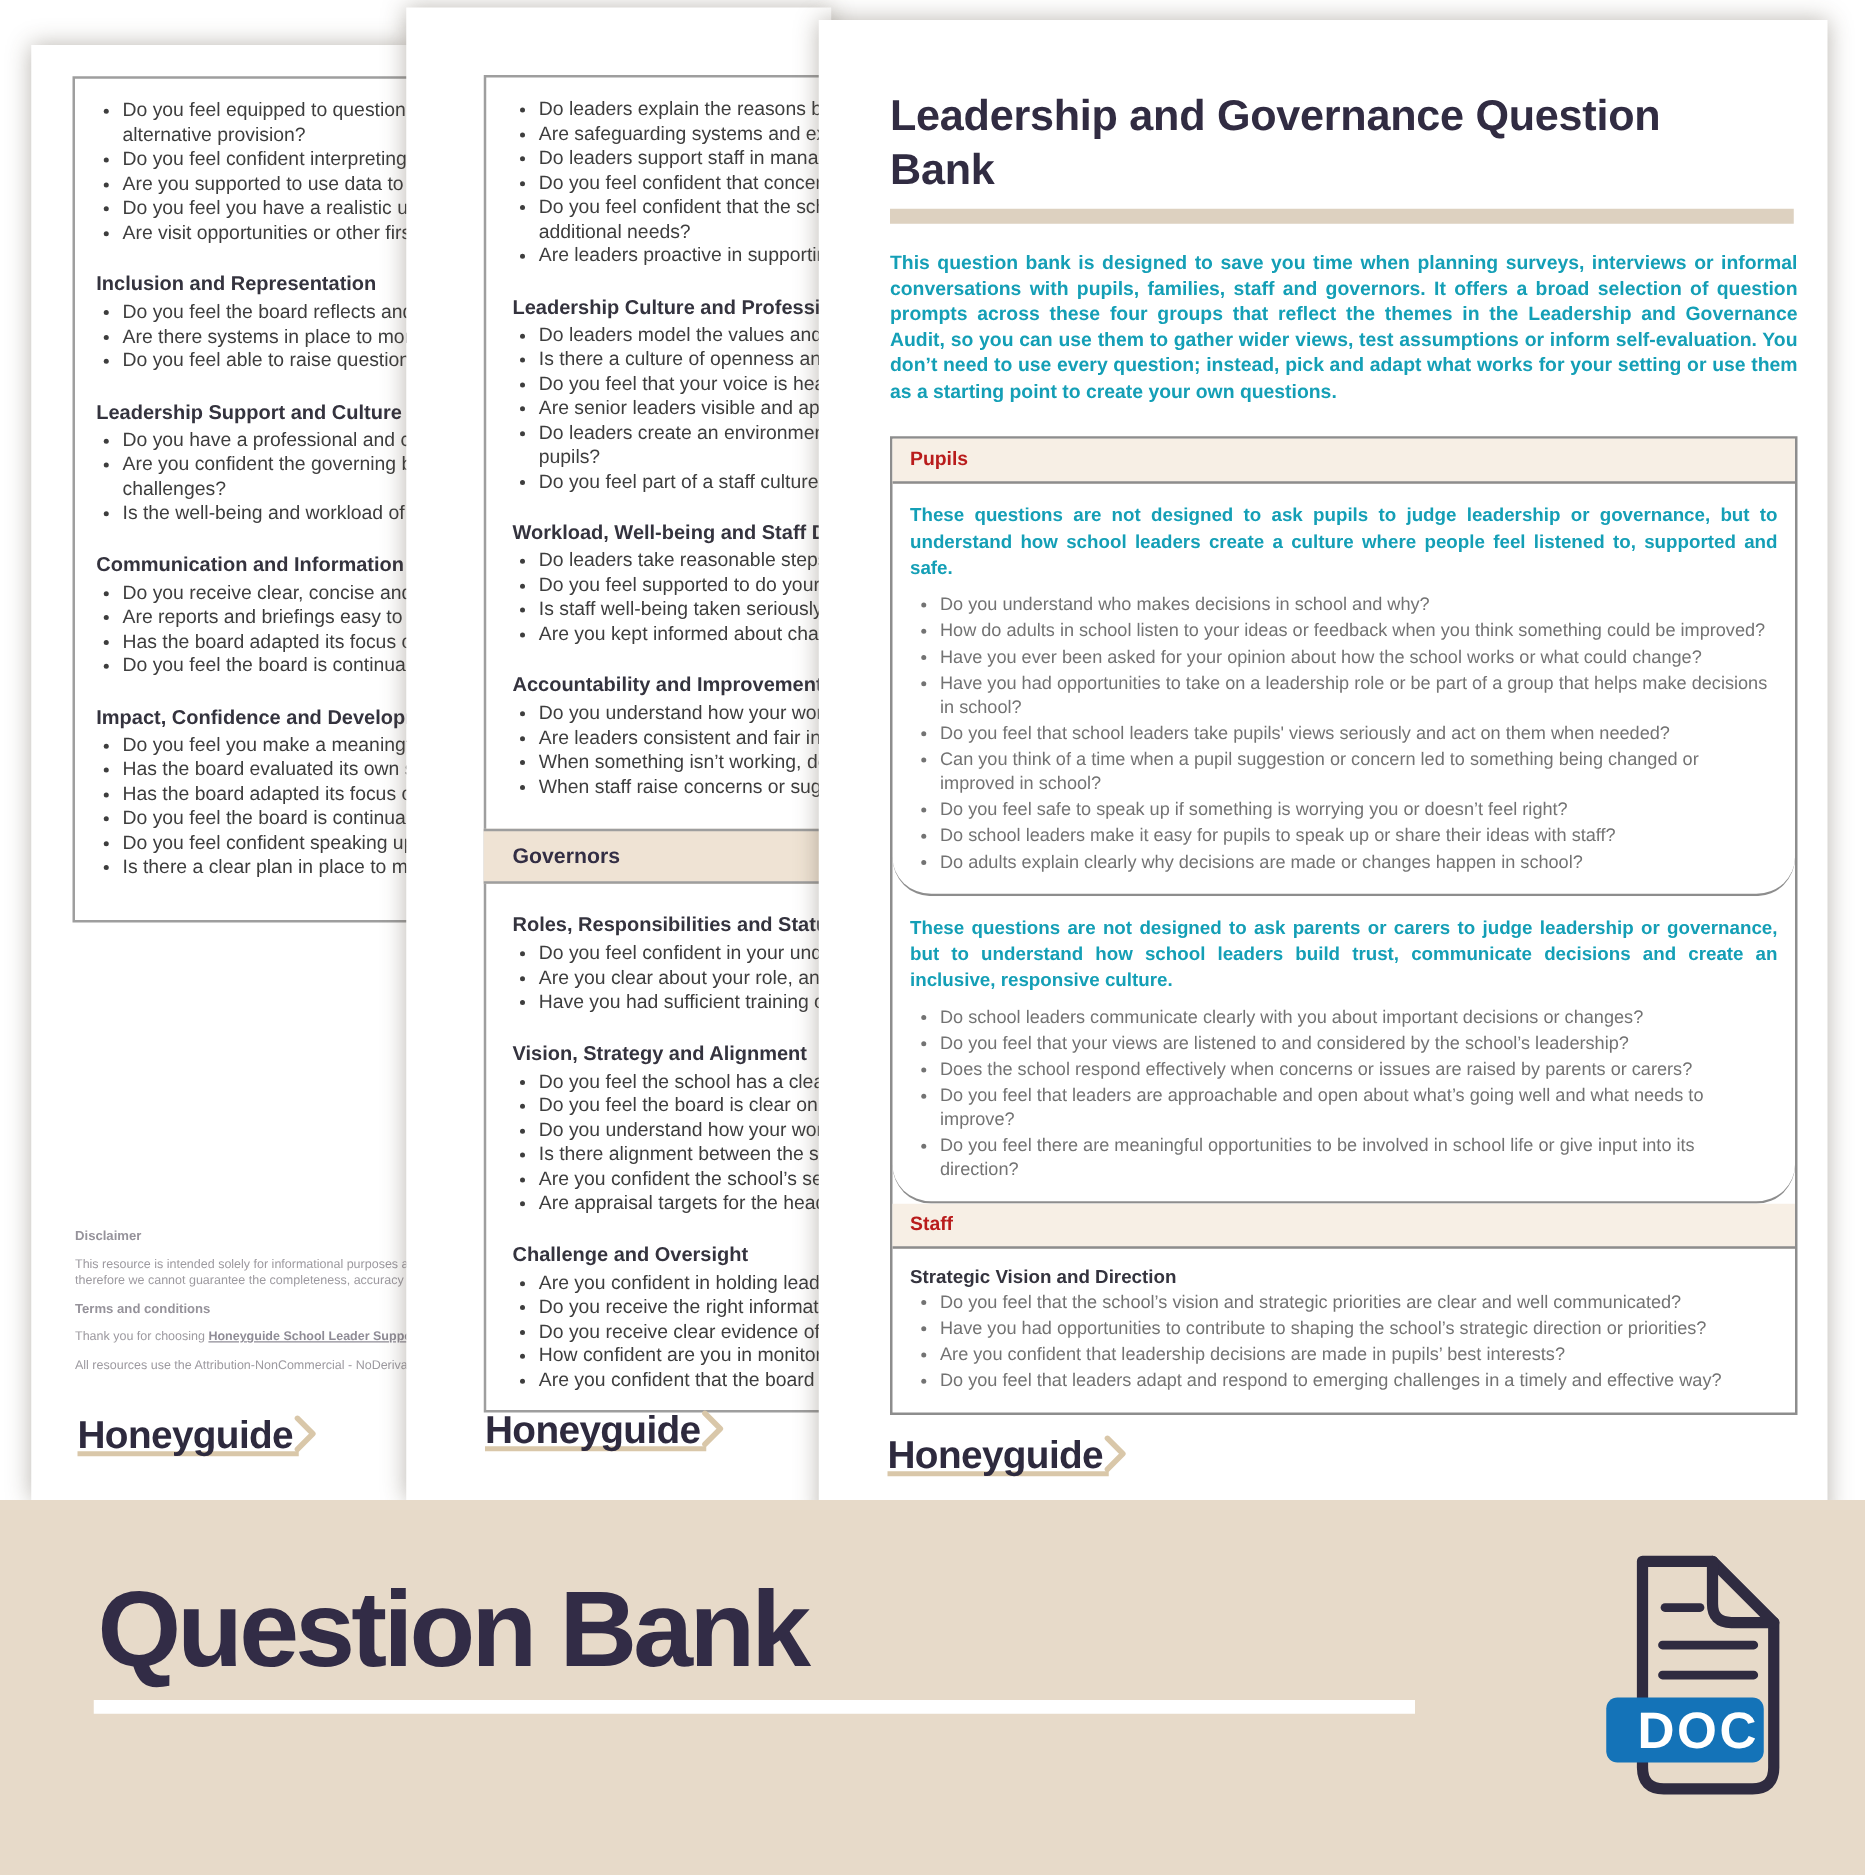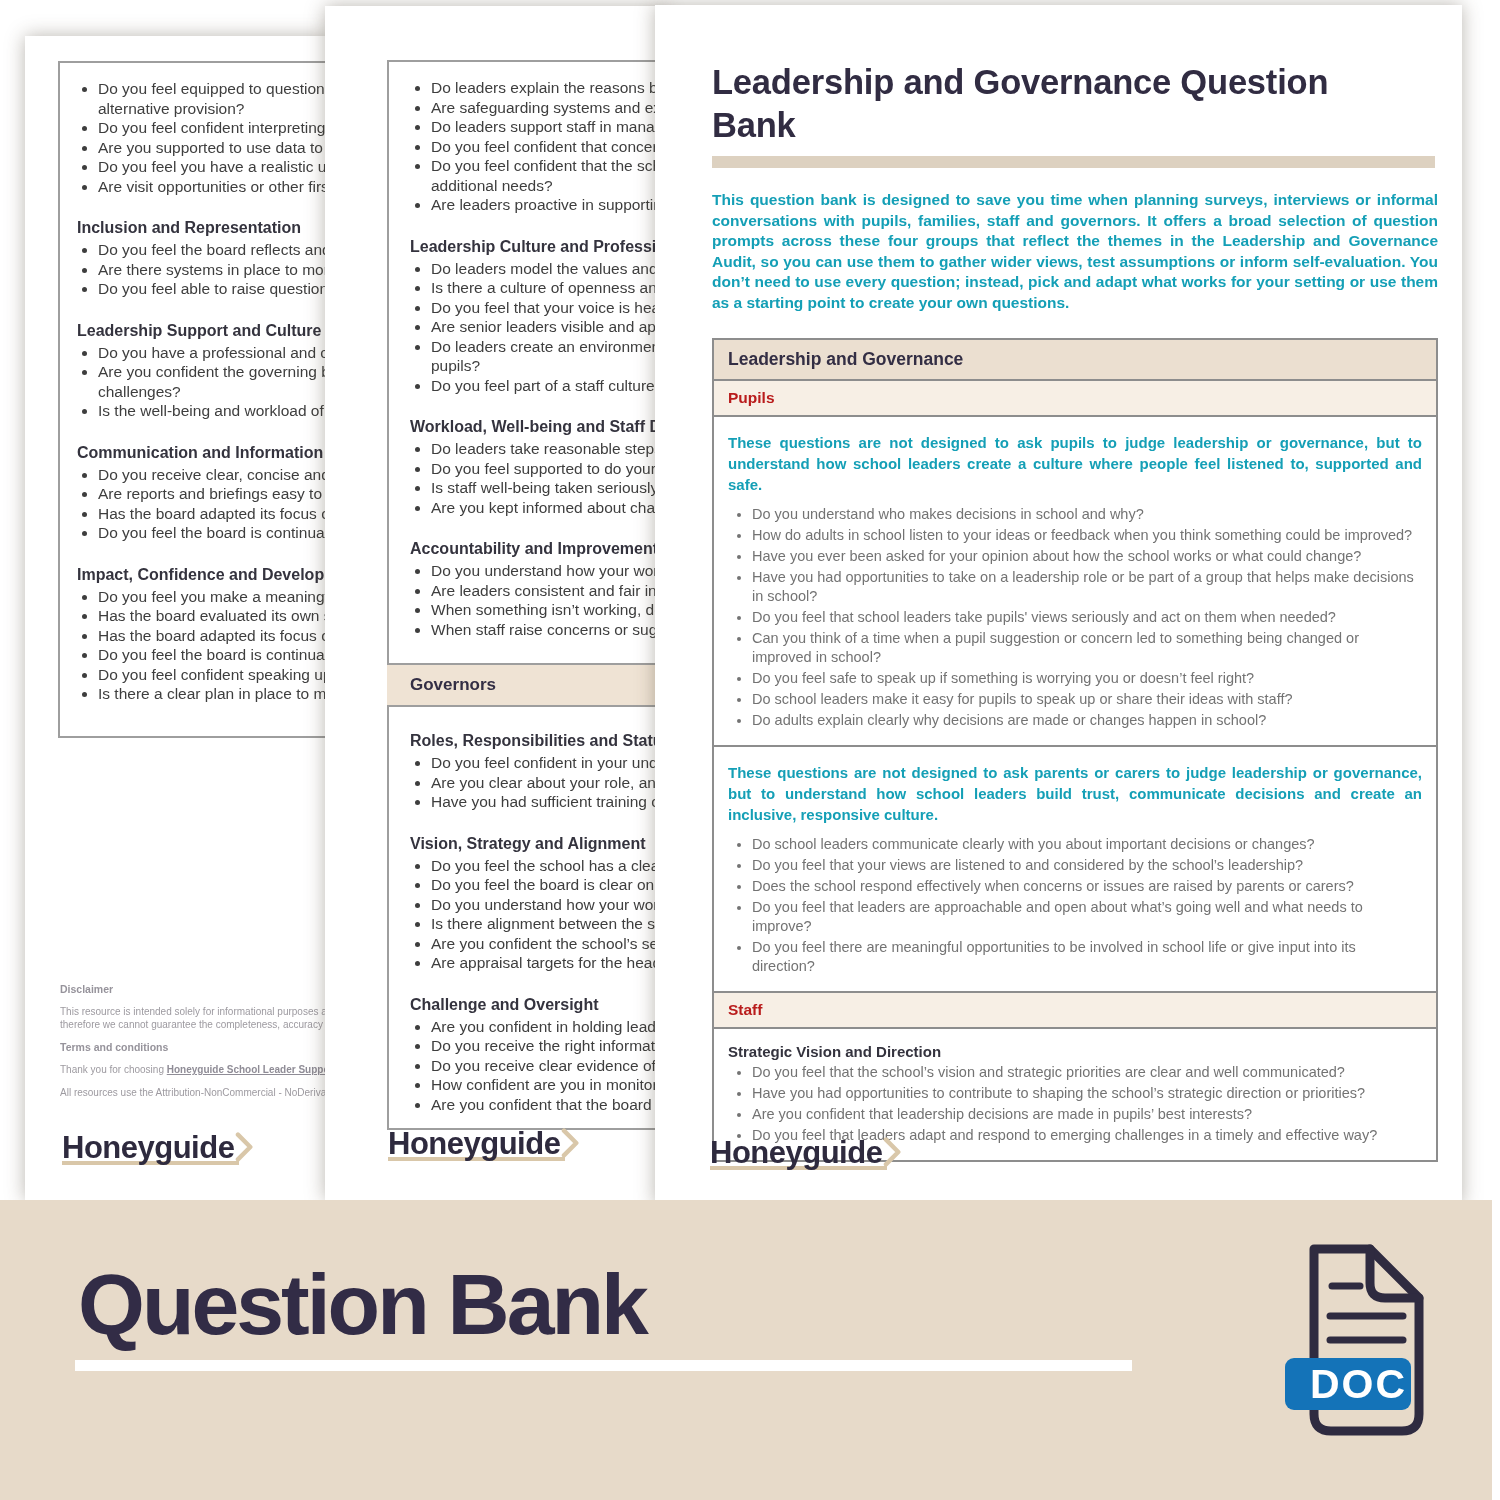--- a/index.html
+++ b/index.html
@@ -4,21 +4,21 @@
 <style>
   html,body{margin:0;padding:0;background:#ffffff;}
   .stage{position:relative;width:1500px;height:1500px;background:#ffffff;overflow:hidden;
          font-family:"Liberation Sans",sans-serif;}
 
   
   .page{position:absolute;background:#ffffff;overflow:hidden;
         box-shadow:0 0 18px rgba(70,60,45,.38);}
   .page-left{left:25px;top:36px;width:305px;height:1164px;z-index:1;}
   .page-mid{left:325px;top:6px;width:340px;height:1194px;z-index:2;}
-  .page-right{left:655px;top:5px;width:807px;height:1200px;z-index:3;}
+  .page-right{left:655px;top:16px;width:807px;height:1200px;z-index:3;}
 
   
   .qbox{border:2px solid #9e9e9e;background:#fff;}
   .q-group{margin-bottom:22px;}
   .q-group h3{margin:0 0 2px 0;font-size:16px;line-height:20px;color:#34333e;white-space:pre;}
   .q-group ul{margin:0;padding-left:21px;}
   .q-group li{font-size:15.5px;line-height:19.5px;color:#3e3e3e;white-space:pre;}
 
   
   .left-box{position:absolute;left:33px;top:25px;width:640px;padding:16px 0 10px 17px;}
@@ -38,21 +38,21 @@
   .rp-title{margin:56px 0 0 0;max-width:700px;font-size:34.5px;line-height:43px;
             color:#312c42;font-weight:bold;letter-spacing:-.2px;}
   .rp-divider{margin-top:9px;width:723px;height:12px;background:#ddd1c0;}
   .rp-intro{margin:22px 0 0 0;font-size:15.5px;line-height:20.5px;font-weight:bold;
             text-align:justify;color:#149fb6;}
   .rp-table{margin-top:25px;width:726px;border:2px solid #8d8d8d;box-sizing:border-box;background:#fff;}
   .rt-header{background:#ebdfd0;border-bottom:2px solid #8d8d8d;padding:9px 14px;
              font-size:17.5px;font-weight:bold;color:#332e44;}
   .rt-sub{background:#f7efe5;border-bottom:2px solid #8d8d8d;padding:8px 14px;
           font-size:15.5px;font-weight:bold;color:#b91c1c;}
-  .rt-body{padding:13px 14px 13px 14px;border-bottom:2px solid #8d8d8d;}
+  .rt-body{padding:13px 14px 13px 14px;border-bottom:2px solid #8d8d8d;border-radius:31px;}
   .rt-body:last-child{border-bottom:none;}
   .rt-note{margin:2px 0 10px 0;font-size:15px;line-height:21px;font-weight:bold;
            text-align:justify;color:#149fb6;}
   .rt-heading{margin:0 0 2px 0;font-size:15px;line-height:19px;color:#34333e;}
   .rt-body ul{margin:0;padding-left:24px;}
   .rt-body li{font-size:14.5px;line-height:19px;color:#737373;margin-bottom:2px;}
 
   
   .logo{position:absolute;height:40px;white-space:nowrap;}
   .logo-text{position:relative;z-index:2;font-size:31px;font-weight:bold;color:#2e2a3e;
@@ -233,21 +233,20 @@
     </div>
   </div>
 
   <div class="page page-right">
     <div class="rp-content">
       <h1 class="rp-title">Leadership and Governance Question Bank</h1>
       <div class="rp-divider"></div>
       <p class="rp-intro">This question bank is designed to save you time when planning surveys, interviews or informal conversations with pupils, families, staff and governors. It offers a broad selection of question prompts across these four groups that reflect the themes in the Leadership and Governance Audit, so you can use them to gather wider views, test assumptions or inform self-evaluation. You don’t need to use every question; instead, pick and adapt what works for your setting or use them as a starting point to create your own questions.</p>
 
       <div class="rp-table">
-        <div class="rt-header">Leadership and Governance</div>
 
         <div class="rt-sub">Pupils</div>
         <div class="rt-body">
           <p class="rt-note">These questions are not designed to ask pupils to judge leadership or governance, but to understand how school leaders create a culture where people feel listened to, supported and safe.</p>
           <ul>
               <li>Do you understand who makes decisions in school and why?</li>
               <li>How do adults in school listen to your ideas or feedback when you think something could be improved?</li>
               <li>Have you ever been asked for your opinion about how the school works or what could change?</li>
               <li>Have you had opportunities to take on a leadership role or be part of a group that helps make decisions in school?</li>
               <li>Do you feel that school leaders take pupils' views seriously and act on them when needed?</li>

